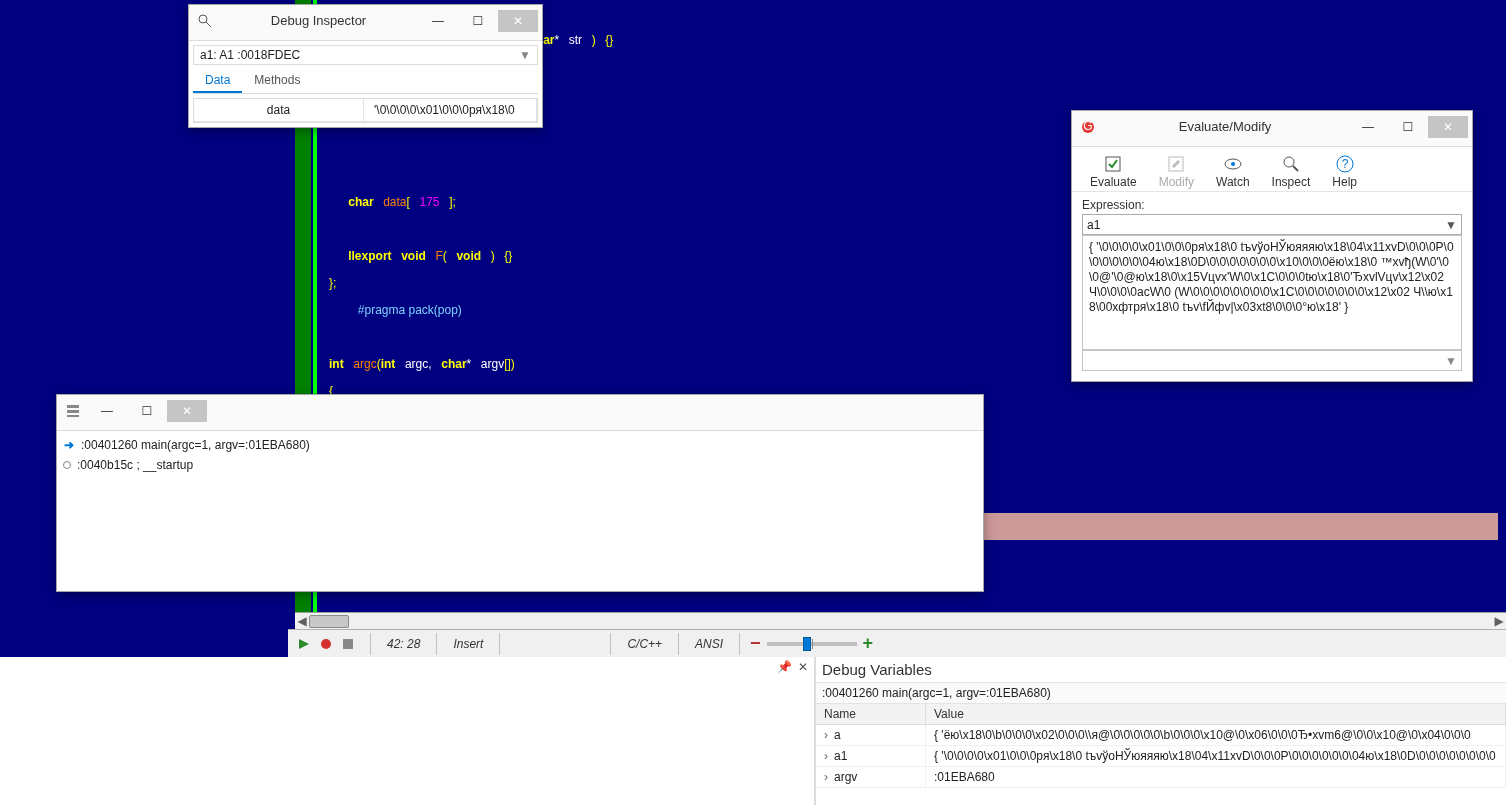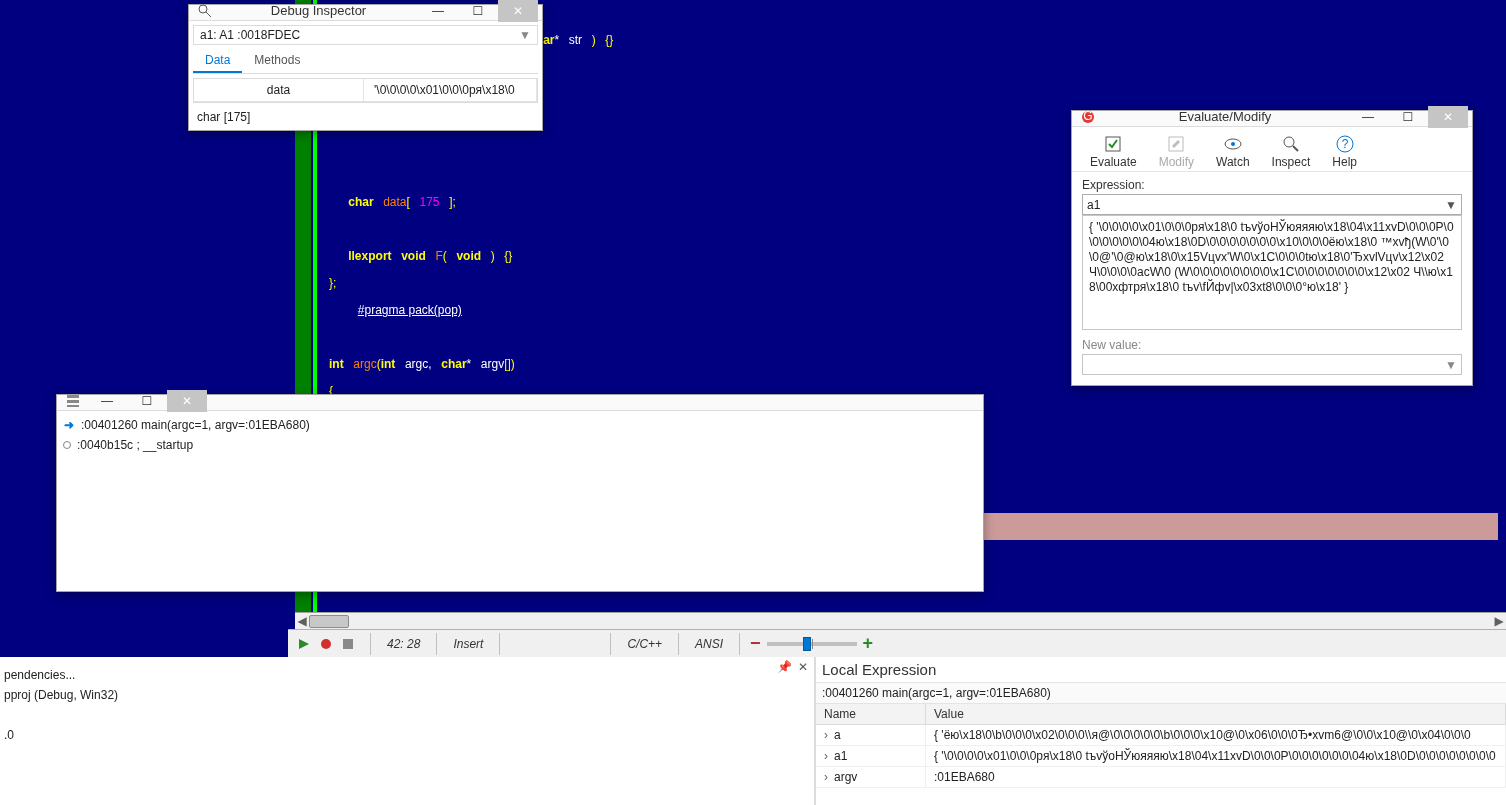--- a/index.html
+++ b/index.html
@@ -11,21 +11,21 @@
   .gutter2 { position: absolute; left: 18px; top: 0; bottom: 0; width: 4px; background: #00ff00; }
   .code-area { position: absolute; left: 26px; right: 0; top: 0; bottom: 0; padding: 0 8px; font-family: "Consolas","Courier New",monospace; font-size: 16px; line-height: 27px; color: #fff; white-space: pre; }
   .kw { color: #ffff00; font-weight: bold; }
   .fn { color: #ff8000; }
   .num { color: #ff00ff; }
   .str { color: #ffff00; }
   .paren { color: #ffff00; }
   .pun { color: #ffffff; }
   .id { color: #ffffff; }
   .dot { color: #ffff00; }
-  .preproc { color: #ffffff; text-decoration: underline; }
+  .preproc { color: #7dd3fc; }
   .hl-line { background: #cd9a9a; display: inline-block; width: 100%; }
   .cursor { display: inline-block; width: 1px; height: 18px; background: #fff; vertical-align: middle; }
 
   .editor-hscroll { position:absolute; left:295px; right:0; bottom:175px; height:18px; background:#f0f0f0; border-top:1px solid #a0a0a0; }
   .editor-hscroll .thumb { position:absolute; left:14px; top:2px; height:13px; width:40px; background:#c8c8c8; border:1px solid #8b8b8b; border-radius:2px; }
   .editor-hscroll .arrow-l,.editor-hscroll .arrow-r{position:absolute;top:1px;width:14px;height:15px;color:#606060;text-align:center;line-height:15px;}
   .editor-hscroll .arrow-l{left:0;} .editor-hscroll .arrow-r{right:0;}
 
   
   .statusbar { position: absolute; left: 288px; right: 0; height: 28px; bottom: 148px; background: #f0f0f0; border-top: 1px solid #b0b0b0; display: flex; align-items: center; gap: 0; padding-left: 6px; font-size:13px; color:#333;}
@@ -51,21 +51,21 @@
   .bottom-right { flex:1; display:flex; flex-direction:column; background:#fff; border-left:1px solid #dcdcdc;}
   .bottom-right .title { font-size:15px; padding:4px 6px 4px 6px; color:#333; border-bottom:1px solid #e4e4e4;}
   .bottom-right .ctx { padding:3px 6px; color:#222; border-bottom:1px solid #e4e4e4; background:#fafafa;}
   .locvars-grid { display:grid; grid-template-columns: 110px 1fr; }
   .locvars-grid .hdr { background:#f3f3f3; border-bottom:1px solid #dcdcdc; border-right:1px solid #dcdcdc; padding:3px 8px; color:#333; font-weight:normal;}
   .locvars-grid .cell { border-bottom:1px solid #f0f0f0; border-right:1px solid #f0f0f0; padding:3px 8px; color:#222; white-space:nowrap; overflow:hidden; text-overflow:ellipsis;}
   .locvars-grid .chev { display:inline-block; width:10px; color:#666; }
 
   
   .win { position:absolute; background:#fff; border:1px solid #a5a5a5; box-shadow:0 3px 10px rgba(0,0,0,.35); }
-  .win .titlebar { height:16px; background:#fafafa; border-bottom:1px solid #dcdcdc; display:flex; align-items:center; padding:0 4px 4px 8px; }
+  .win .titlebar { height:36px; background:#fafafa; border-bottom:1px solid #dcdcdc; display:flex; align-items:center; padding:0 4px 4px 8px; }
   .win .titlebar .ticon { width:16px; height:16px; margin-right:6px; color:#555; display:flex; align-items:center; justify-content:center; }
   .win .titlebar .ttext { flex:1; text-align:center; color:#333; font-size:13px; }
   .win .titlebar .wbtn { width:40px; height:22px; display:flex; align-items:center; justify-content:center; color:#333; }
   .win .titlebar .wbtn.close { background:#c5c5c5; color:#fff; }
 
   .inspector { left:188px; top:4px; width:355px; }
   .inspector .expr-row { display:flex; align-items:center; border:1px solid #dcdcdc; margin:4px; padding:2px 6px; }
   .inspector .expr-row .txt { flex:1; color:#222; }
   .inspector .expr-row .dd { color:#888; }
   .inspector .tabs { display:flex; border-bottom:1px solid #dcdcdc; margin:0 4px; }
@@ -169,29 +169,23 @@
   </div>
   <div class="sb-spacer"></div>
 </div>
 
 <div class="bottom-row">
   <div class="bottom-left">
     <div class="hdr">
       <span class="pin-ico">📌</span>
       <span class="x-ico">✕</span>
     </div>
-    <div class="body">
-      <div class="row">pendencies...</div>
-      <div class="row">pproj (Debug, Win32)</div>
-      <div class="row"></div>
-      <div class="row">.0</div>
-    </div>
   </div>
   <div class="bottom-right">
-    <div class="title">Local Expression</div>
+    <div class="title">Debug Variables</div>
     <div class="ctx">:00401260 main(argc=1, argv=:01EBA680)</div>
     <div class="locvars-grid">
       <div class="hdr">Name</div>
       <div class="hdr">Value</div>
       <div class="cell"><span class="chev">›</span><span>a</span></div>
       <div class="cell">{ 'ёю\x18\0\b\0\0\0\x02\0\0\0\\я@\0\0\0\0\0\b\0\0\0\x10@\0\x06\0\0\0Ђ•xvm6@\0\0\x10@\0\x04\0\0\0</div>
       <div class="cell"><span class="chev">›</span><span>a1</span></div>
       <div class="cell">{ '\0\0\0\0\x01\0\0\0ря\x18\0 tъvўоНЎюяяяю\x18\04\x11xvD\0\0\0P\0\0\0\0\0\0\04ю\x18\0D\0\0\0\0\0\0\0\0</div>
       <div class="cell"><span class="chev">›</span><span>argv</span></div>
       <div class="cell">:01EBA680</div>
@@ -217,21 +211,20 @@
     <span class="dd">▼</span>
   </div>
   <div class="tabs">
     <div class="tab active">Data</div>
     <div class="tab">Methods</div>
   </div>
   <div class="grid">
     <div class="cell" style="text-align:center">data</div>
     <div class="cell">'\0\0\0\0\x01\0\0\0ря\x18\0</div>
   </div>
-  <div class="foot">char [175]</div>
 </div>
 
 <div class="win callstack">
   <div class="titlebar">
     <span class="ticon">
         <svg width="14" height="14">
           <rect x="1" y="1" width="12" height="3" fill="#888"></rect>
           <rect x="1" y="6" width="12" height="3" fill="#888"></rect>
           <rect x="1" y="11" width="12" height="2" fill="#888"></rect>
         </svg>
@@ -303,17 +296,16 @@
       </div>
   </div>
   <div class="section-label">Expression:</div>
   <div class="input">
     <span class="val">a1</span>
     <span class="dd">▼</span>
   </div>
   <div class="result">
     <span>{ '\0\0\0\0\x01\0\0\0ря\x18\0 tъvўоНЎюяяяю\x18\04\x11xvD\0\0\0P\0\0\0\0\0\0\04ю\x18\0D\0\0\0\0\0\0\0\x10\0\0\0ёю\x18\0 ™хvђ(W\0'\0\0@'\0@ю\x18\0\x15Vцvх'W\0\x1C\0\0\0tю\x18\0'ЂхvlVцv\x12\x02 Ч\0\0\0\0acW\0 (W\0\0\0\0\0\0\0\0\x1C\0\0\0\0\0\0\0\x12\x02 Ч\\ю\x18\00хфтря\x18\0 tъv\fЙфv|\x03xt8\0\0\0°ю\x18' }</span>
   </div>
-  <div class="newval-label">New value:</div>
   <div class="newval">
       <span>▼</span>
     </div>
 </div>
 
 </body></html>

